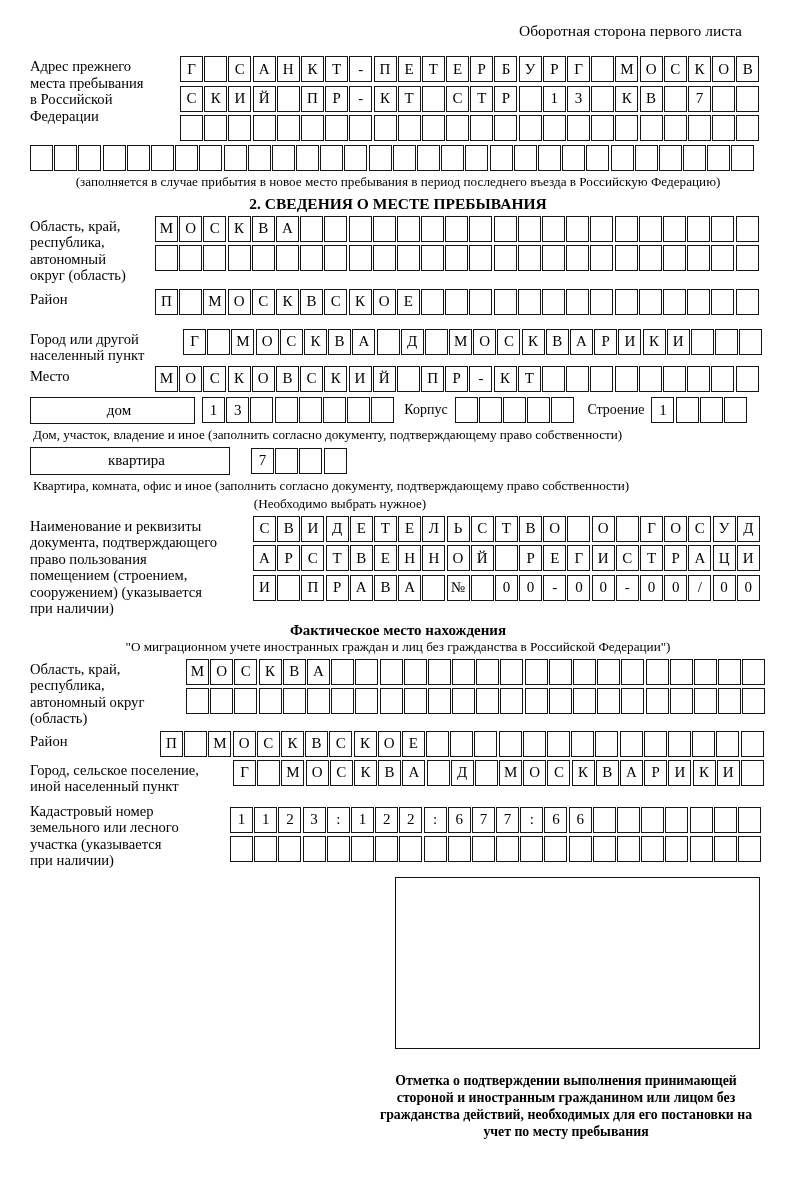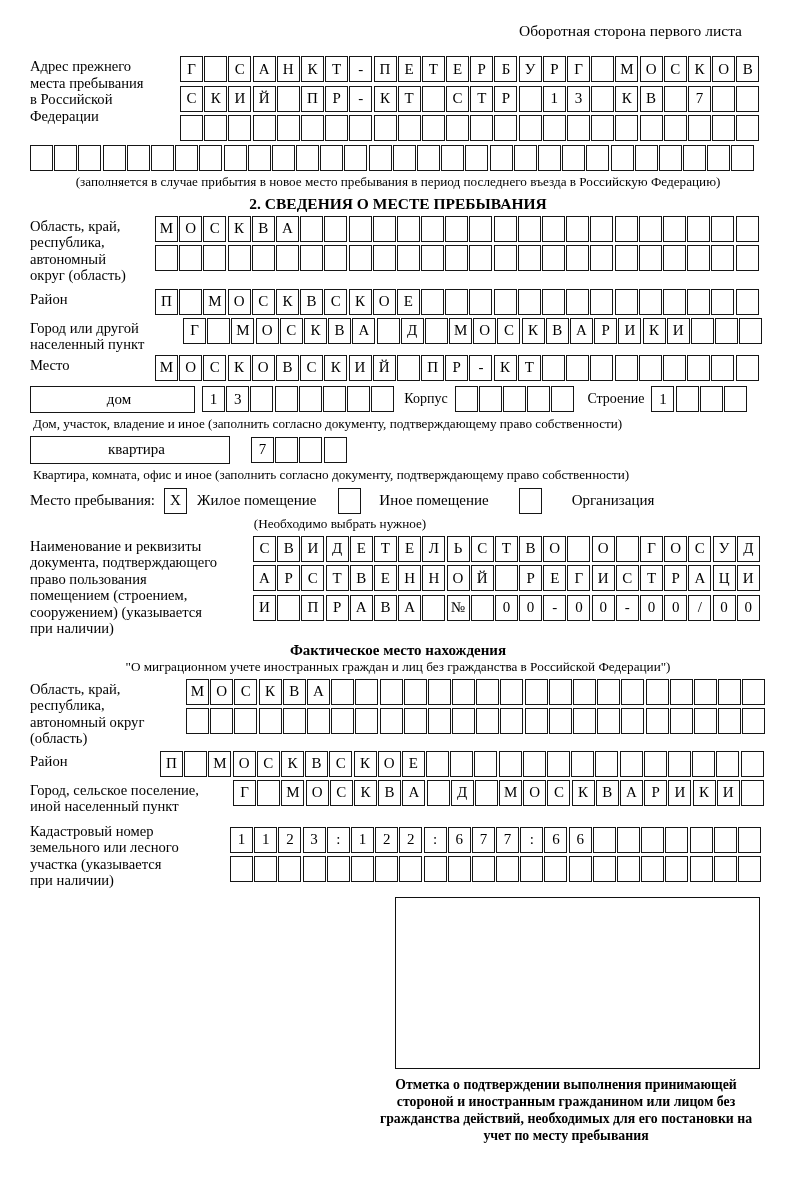--- a/index.html
+++ b/index.html
@@ -22,21 +22,21 @@
   .sec-title { text-align:center; font-weight:bold; font-size:15.5px; }
 
   .labelbox { border:1.7px solid #161616; height:27px; display:flex; align-items:center; justify-content:center; font-size:15px; flex:none; background:#fff;padding-left:13px; }
   .inlinerow { display:flex; align-items:center; }
   .inline-label { font-size:14px; flex:none; }
 
   .mesto-row { display:flex; align-items:center; font-size:15px; }
 
   .stamp-box { width:365px; height:172px; border:1.9px solid #111; margin-left:auto; margin-right:6px; background:#fff; }
   .stamp-caption { width:400px; margin-left:auto; margin-right:0; text-align:center;
-                   font-weight:bold; font-size:13.8px; line-height:17px; margin-top:7px; }
+                   font-weight:bold; font-size:13.8px; line-height:17px; margin-top:23px; }
 </style>
 </head>
 <body>
 
 <div class="page">
 
   <div class="title-right">Оборотная сторона первого листа</div>
 
   <div class="field" style="margin-top:16px">
     <div class="flabel" style="flex:0 0 150px">Адрес прежнего
@@ -249,21 +249,21 @@
           <div class="cell"></div>
           <div class="cell"></div>
           <div class="cell"></div>
           <div class="cell"></div>
           <div class="cell"></div>
           <div class="cell"></div>
         </div>
     </div>
   </div>
 
-  <div class="field" style="margin-top:3px">
+  <div class="field" style="margin-top:14px">
     <div class="flabel" style="flex:0 0 153px">Город или другой
 населенный пункт</div>
     <div class="rows">
       <div class="cellrow">
           <div class="cell">Г</div>
           <div class="cell"></div>
           <div class="cell">М</div>
           <div class="cell">О</div>
           <div class="cell">С</div>
           <div class="cell">К</div>
@@ -356,35 +356,20 @@
     <div class="labelbox" style="width:200px; height:28px">квартира</div>
     <div class="cellrow">
         <div class="cell">7</div>
         <div class="cell"></div>
         <div class="cell"></div>
         <div class="cell"></div>
       </div>
   </div>
   <div class="note" style="margin-top:3px; padding-left:3px">Квартира, комната, офис и иное (заполнить согласно документу, подтверждающему право собственности)</div>
 
-  <div class="mesto-row" style="margin-top:5px">
-    <span>Место пребывания:</span>
-    <span class="cellrow" style="margin-left:9px">
-        <div class="cell">X</div>
-      </span>
-    <span style="margin-left:10px">Жилое помещение</span>
-    <span class="cellrow" style="margin-left:22px">
-        <div class="cell"></div>
-      </span>
-    <span style="margin-left:18px">Иное помещение</span>
-    <span class="cellrow" style="margin-left:30px">
-        <div class="cell"></div>
-      </span>
-    <span style="margin-left:30px">Организация</span>
-  </div>
   <div class="note" style="margin-top:2px; width:620px; text-align:center">(Необходимо выбрать нужное)</div>
 
   <div class="field" style="margin-top:4px">
     <div class="flabel" style="flex:0 0 223px">Наименование и реквизиты
 документа, подтверждающего
 право пользования
 помещением (строением,
 сооружением) (указывается
 при наличии)</div>
     <div class="rows">

